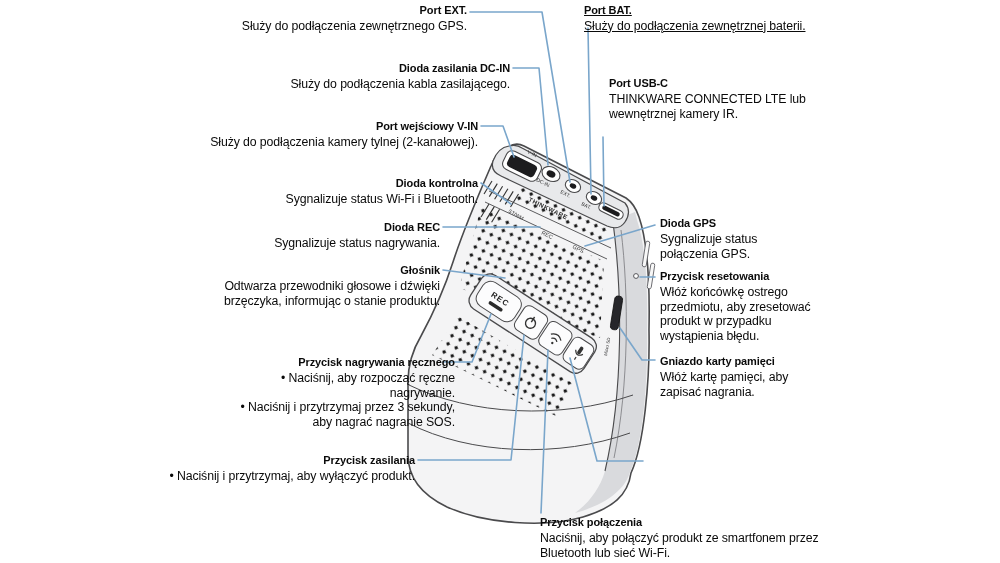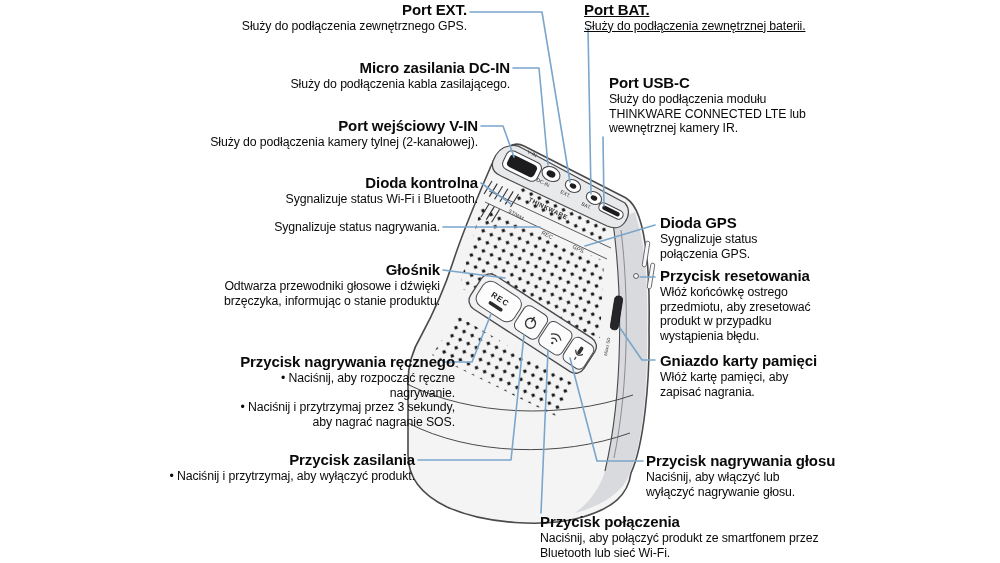--- a/index.html
+++ b/index.html
@@ -3,21 +3,21 @@
 <meta charset="utf-8">
 <style>
   html,body{margin:0;padding:0;}
   body{
     width:1000px;height:563px;background:#ffffff;position:relative;overflow:hidden;
     font-family:"Liberation Sans","DejaVu Sans",sans-serif;color:#0a0a0a;
   }
   #stage{position:absolute;left:0;top:0;width:1000px;height:563px;}
   svg.layer{position:absolute;left:0;top:0;}
   .co{position:absolute;line-height:14.8px;font-size:12.3px;letter-spacing:-0.1px;white-space:nowrap;}
-  .co .t{font-weight:700;font-size:15px;margin-bottom:1px;}
+  .co .t{font-weight:700;font-size:11px;margin-bottom:1px;}
   .ra{text-align:right;}
   .la{text-align:left;}
   .lead{fill:none;stroke:#7aa6cb;stroke-width:1.6;stroke-linecap:round;stroke-linejoin:round;}
   .oln{stroke:#4a4a4c;}
 </style>
 </head>
 <body>
 
 <div id="stage">
 
@@ -176,42 +176,42 @@
     <div class="t">Port EXT.</div>
     <div>Służy do podłączenia zewnętrznego GPS.</div>
   </div>
 
   <div class="co la" style="top:3px;left:584px;text-decoration:underline;">
     <div class="t">Port BAT.</div>
     <div>Służy do podłączenia zewnętrznej baterii.</div>
   </div>
 
   <div class="co ra" style="top:61px;right:490px;">
-    <div class="t">Micro zasilania DC-IN</div>
+    <div class="t">Dioda zasilania DC-IN</div>
     <div>Służy do podłączenia kabla zasilającego.</div>
   </div>
 
   <div class="co la" style="top:76px;left:597px;margin-left:12px;">
     <div class="t">Port USB-C</div>
-    <div>Służy do podłączenia modułu</div>
     <div>THINKWARE CONNECTED LTE lub</div>
     <div>wewnętrznej kamery IR.</div>
   </div>
 
   <div class="co ra" style="top:119px;right:522px;">
     <div class="t">Port wejściowy V-IN</div>
     <div>Służy do podłączenia kamery tylnej (2-kanałowej).</div>
   </div>
 
   <div class="co ra" style="top:176px;right:522px;">
     <div class="t">Dioda kontrolna</div>
     <div>Sygnalizuje status Wi-Fi i Bluetooth.</div>
   </div>
 
   <div class="co ra" style="top:220px;right:560px;">
+    <div class="t">Dioda REC</div>
     <div>Sygnalizuje status nagrywania.</div>
   </div>
 
   <div class="co la" style="top:216px;left:660px;">
     <div class="t">Dioda GPS</div>
     <div>Sygnalizuje status</div>
     <div>połączenia GPS.</div>
   </div>
 
   <div class="co ra" style="top:263px;right:560px;">
@@ -240,25 +240,20 @@
     <div>nagrywanie.</div>
     <div>• Naciśnij i przytrzymaj przez 3 sekundy,</div>
     <div>aby nagrać nagranie SOS.</div>
   </div>
 
   <div class="co ra" style="top:453px;right:585px;">
     <div class="t">Przycisk zasilania</div>
     <div>• Naciśnij i przytrzymaj, aby wyłączyć produkt.</div>
   </div>
 
-  <div class="co la" style="top:454px;left:646px;">
-    <div class="t">Przycisk nagrywania głosu</div>
-    <div>Naciśnij, aby włączyć lub</div>
-    <div>wyłączyć nagrywanie głosu.</div>
-  </div>
 
   <div class="co la" style="top:515px;left:540px;">
     <div class="t">Przycisk połączenia</div>
     <div>Naciśnij, aby połączyć produkt ze smartfonem przez</div>
     <div>Bluetooth lub sieć Wi-Fi.</div>
   </div>
 
 </div>
 
 </body></html>

